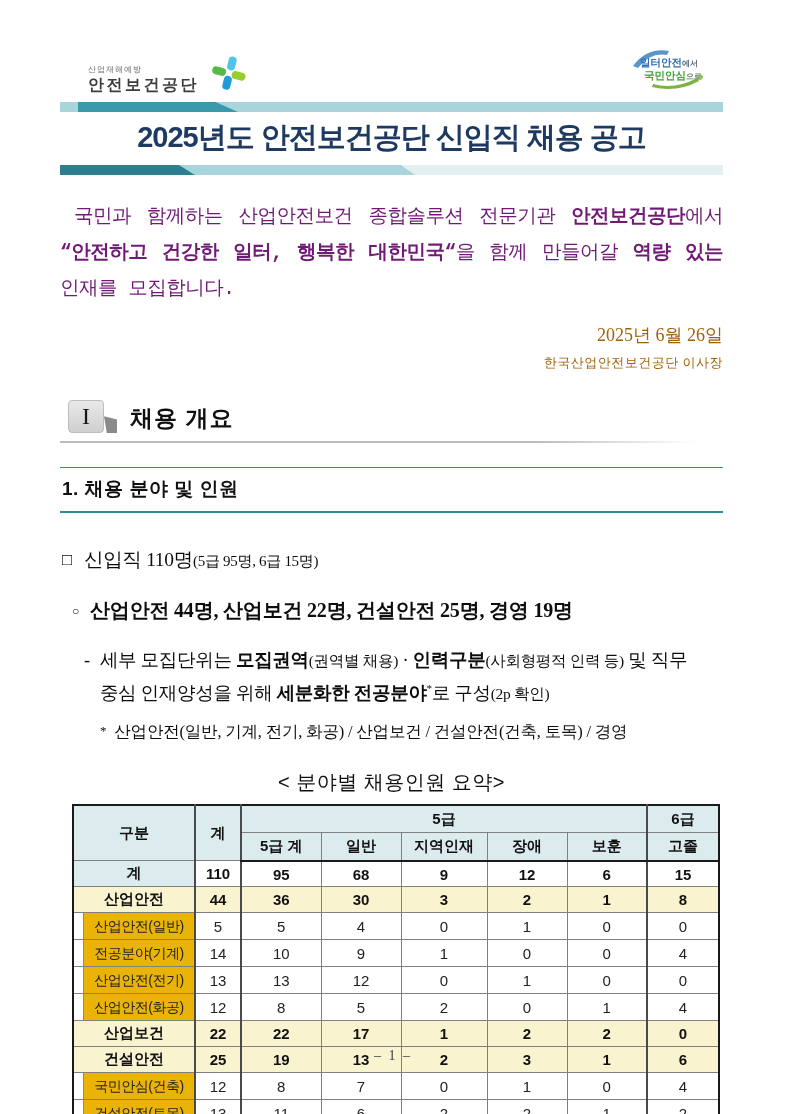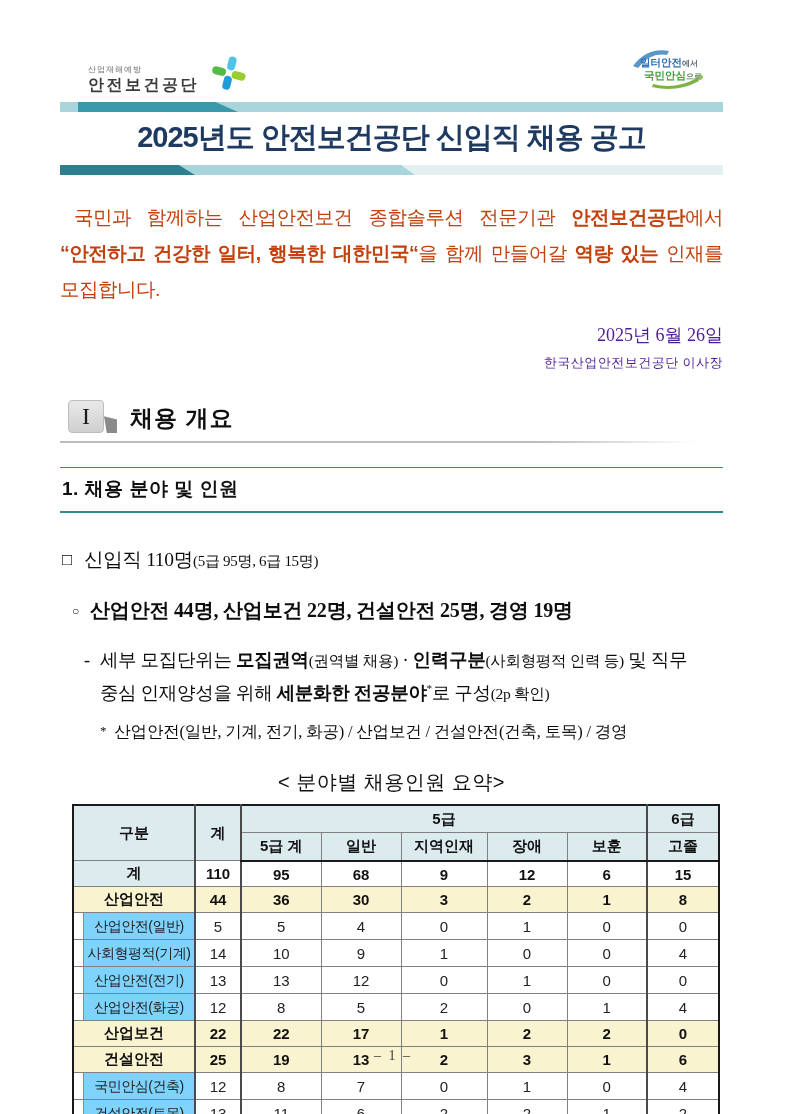--- a/index.html
+++ b/index.html
@@ -18,24 +18,24 @@
   
   .bar { height:10px; width:100%; position:relative; margin-left:0; }
   .bar-top { margin-top:6px; background:#A7D5DB; }
   .bar-top .seg-dark { position:absolute; left:18px; top:0; width:160px; height:100%; background:#3A9AAB; clip-path:polygon(0 0,86% 0,100% 100%,0 100%); }
   .page-title { text-align:center; font-size:29px; font-weight:800; color:#1E3A60; letter-spacing:-1px; padding:6px 0 7px 0; }
   .bar-bottom { background:#E4EFF1; }
   .bar-bottom .seg-mid { position:absolute; left:0; top:0; width:355px; height:100%; background:#A7D5DB; clip-path:polygon(0 0,96% 0,100% 100%,0 100%); }
   .bar-bottom .seg-dark2 { position:absolute; left:0; top:0; width:135px; height:100%; background:#2E7E8F; clip-path:polygon(0 0,88% 0,100% 100%,0 100%); }
 
   
-  .intro { margin-top:24px; font-family:Liberation Sans, sans-serif; font-size:19.5px; line-height:1.85; text-align:justify; text-indent:14px; letter-spacing:-0.5px; word-break:keep-all; color:#c2410c; }
+  .intro { margin-top:24px; font-family:Liberation Mono, monospace; font-size:19.5px; line-height:1.85; text-align:justify; text-indent:14px; letter-spacing:-0.5px; word-break:keep-all; color:#701a75; }
   .intro .b { font-weight:700; }
 
-  .sign { margin-top:16px; text-align:right; font-family:"Liberation Serif", serif; color:#4c1d95; }
+  .sign { margin-top:16px; text-align:right; font-family:"Liberation Serif", serif; color:#a16207; }
   .sign .date { font-size:18px; }
   .sign .signer { font-size:13px; margin-top:7px; letter-spacing:0.5px; }
 
   
   .sec1 { margin-top:28px; display:flex; align-items:center; gap:16px; padding-left:8px; }
   .numeral-wrap { position:relative; width:46px; height:36px; }
   .numeral-box { position:absolute; left:0; top:0; width:36px; height:33px; background:linear-gradient(#e9e9e9,#cfcfcf); border:1px solid #bdbdbd; border-radius:4px; display:flex; align-items:center; justify-content:center; font-family:"Liberation Serif", serif; font-size:24px; color:#1a1a1a; }
   .numeral-flag { position:absolute; left:36px; top:16px; width:13px; height:17px; background:#8a8a8a; clip-path:polygon(0 0,100% 20%,100% 100%,22% 100%); }
   .sec1-title { font-size:23px; font-weight:800; color:#101010; letter-spacing:1px; }
   .sec1-line { height:2px; margin-top:5px; background:linear-gradient(to right,#bcbcbc 0 72%, rgba(188,188,188,0) 96%); }
@@ -65,21 +65,21 @@
   .summary thead tr:last-child th { border-bottom:2px solid #1a1a1a; }
   .summary tbody td { height:26px; background:#fff; }
   .summary tbody td:nth-child(2), .summary tbody td:nth-child(3), .summary tbody td:nth-child(8) { border-left:2px solid #4a4a4a; }
   .summary thead .bl { border-left:2px solid #4a4a4a; }
   tr.row-total td { font-weight:700; }
   tr.row-total td.label-cell { background:#DCEBEE; }
   tr.row-category td { background:#FAF3D0 !important; font-weight:700; border-top:1.5px solid #4a4a4a; }
   tr.row-sub td { font-weight:400; color:#222; }
   td.label-cell { font-weight:700; }
   tr.row-sub td.label-cell { padding:0; font-weight:400; }
-  .sub-label { margin-left:9px; height:26px; line-height:26px; background:#7dd3fc; border-left:1px solid #8a8a8a; font-size:14px; color:#222; text-align:center; letter-spacing:-0.5px; }
+  .sub-label { margin-left:9px; height:26px; line-height:26px; background:#eab308; border-left:1px solid #8a8a8a; font-size:14px; color:#222; text-align:center; letter-spacing:-0.5px; }
 
   
   .page-num { position:absolute; left:0; right:0; bottom:50px; text-align:center; font-family:"Liberation Serif", serif; font-size:14px; color:#3d3d3d; letter-spacing:2px; }
 </style>
 </head>
 <body>
 
 <div class="page">
   <div class="content">
 
@@ -214,21 +214,21 @@
             <td>5</td>
             <td>5</td>
             <td>4</td>
             <td>0</td>
             <td>1</td>
             <td>0</td>
             <td>0</td>
           </tr>
           <tr class="row-sub">
             <td class="label-cell">
-              <div class="sub-label">사회형평적(기계)</div>
+              <div class="sub-label">전공분야(기계)</div>
             </td>
             <td>14</td>
             <td>10</td>
             <td>9</td>
             <td>1</td>
             <td>0</td>
             <td>0</td>
             <td>4</td>
           </tr>
           <tr class="row-sub">

